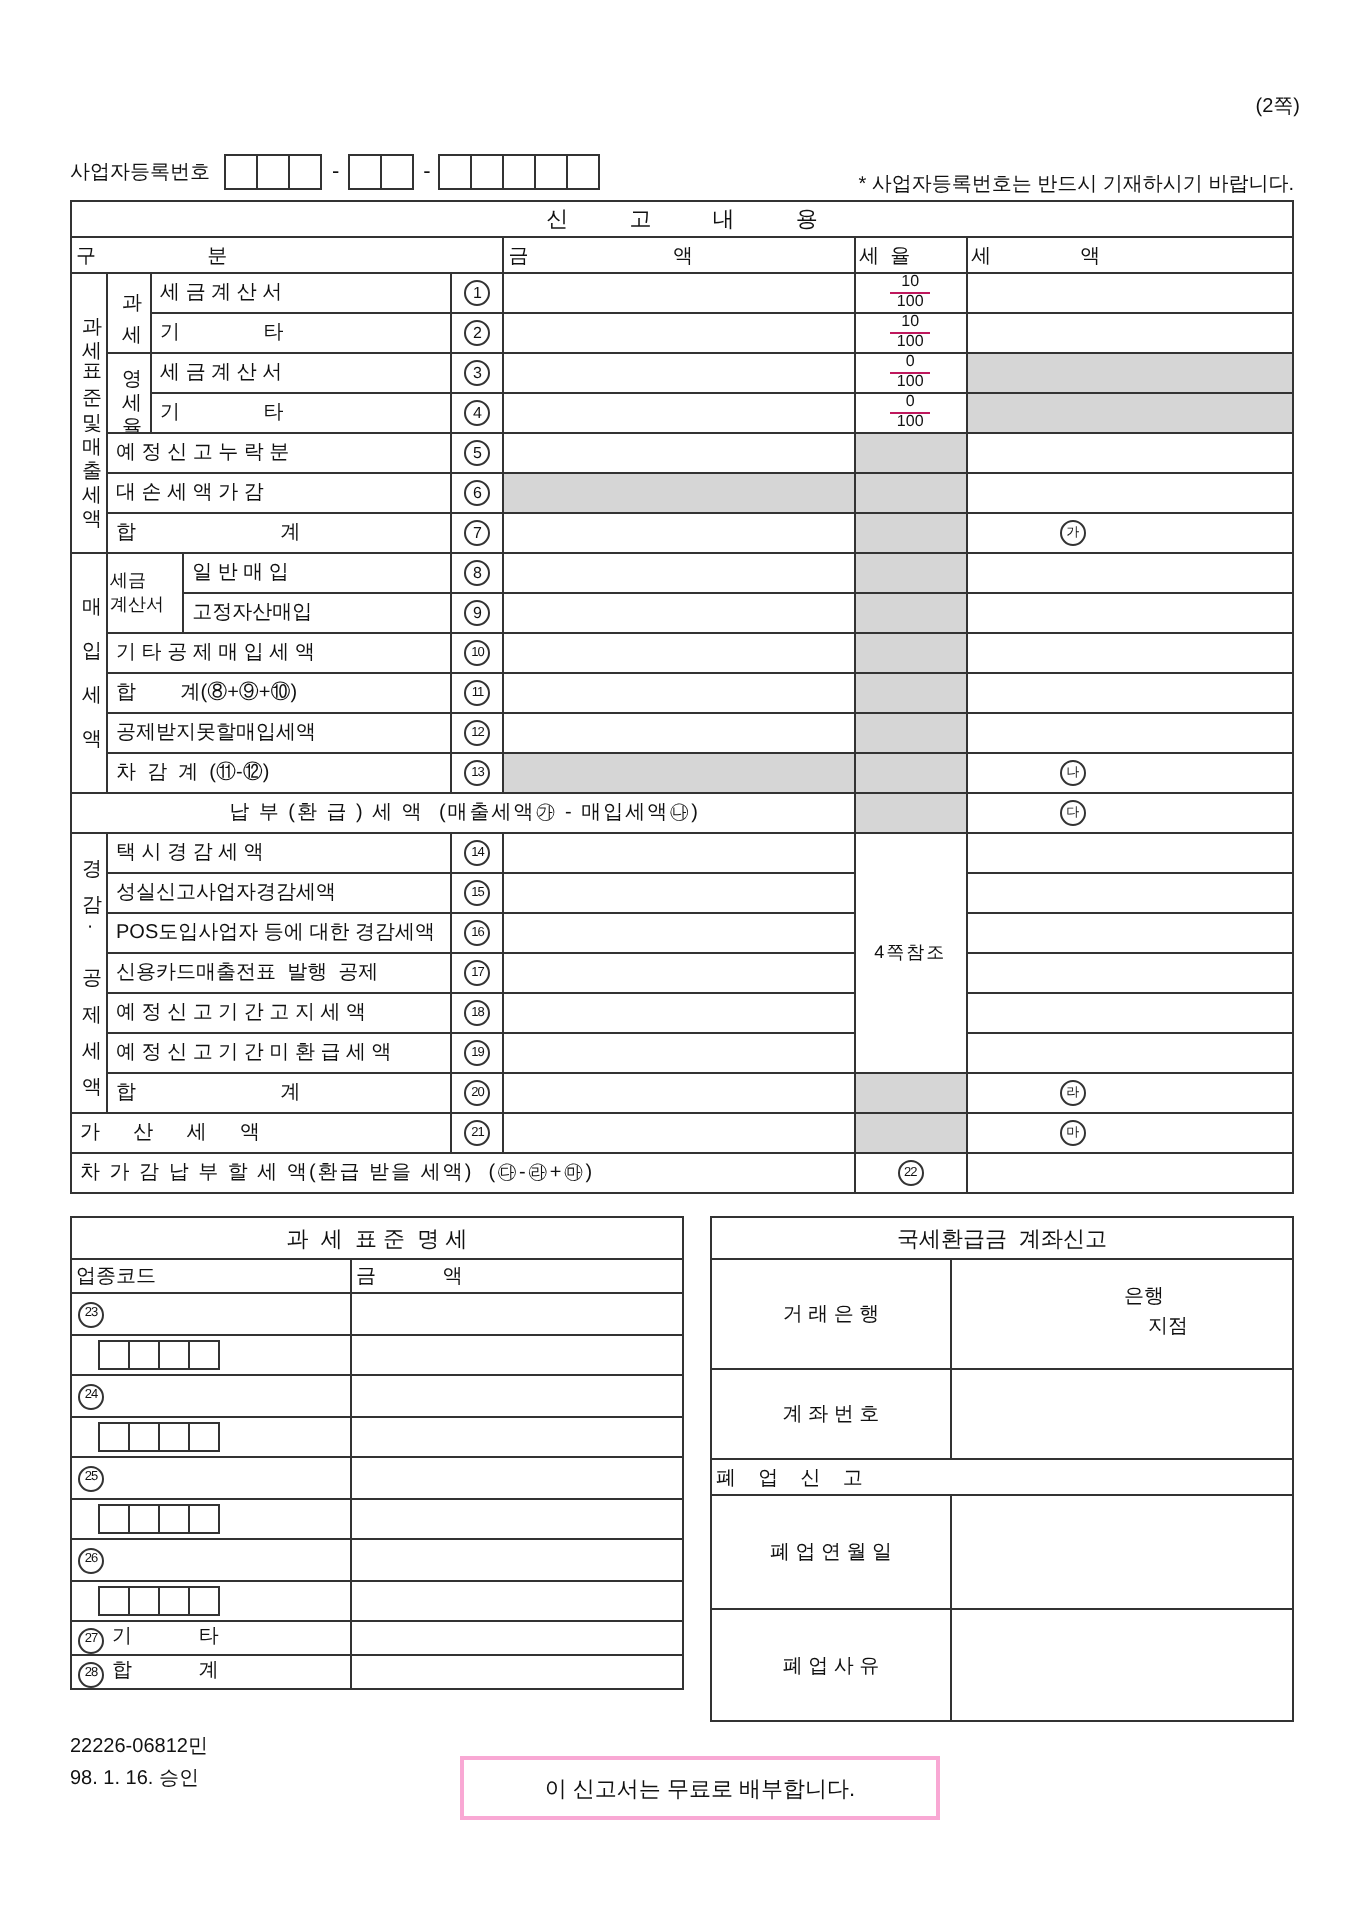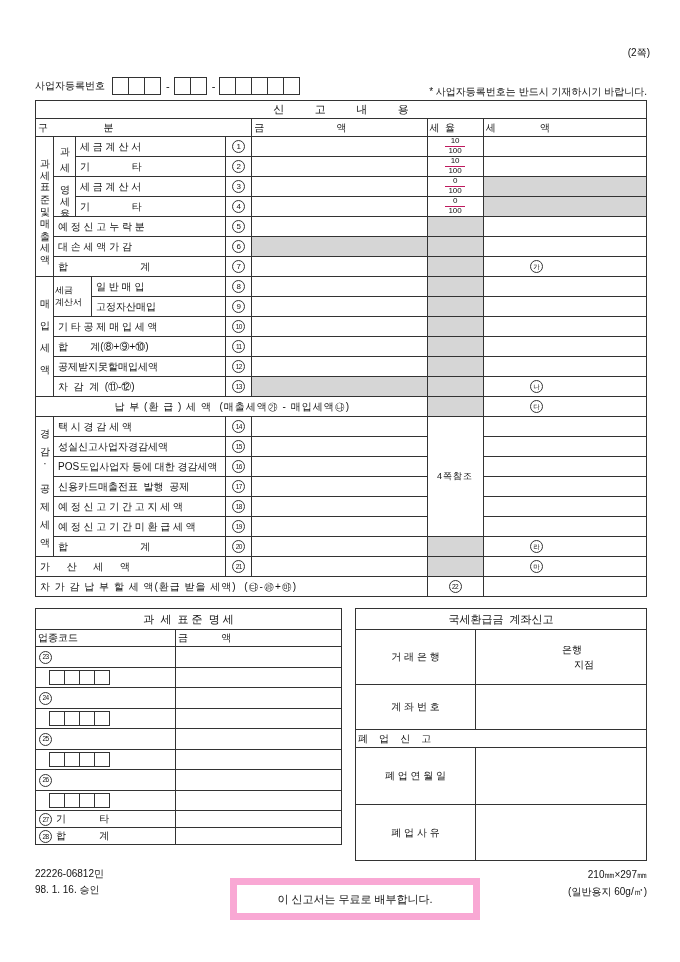--- a/index.html
+++ b/index.html
@@ -42,26 +42,26 @@
   
   .tb-left{position:absolute;left:35px;top:608px;width:306px;}
   .tb-right{position:absolute;left:355px;top:608px;width:291px;}
   .tb-left .ttl,.tb-right .ttl{height:20px;}
   .h17{height:17px;}.h20{height:20px;}.h21{height:21px;}
   .ecell{text-align:left;padding-left:3px;}
   .boxes{padding-left:13px;}
   .cbox{display:inline-block;width:16px;height:15px;border:1px solid #333;margin-right:-1px;vertical-align:middle;box-sizing:border-box;background:#fff;}
   .etclbl{white-space:pre;font-size:10px;margin-left:4px;}
   .rt-label{text-align:center;font-size:10px;white-space:pre;}
-  .bank-hint{vertical-align:middle;}
+  .bank-hint{vertical-align:middle;font-family:Liberation Mono, monospace;}
   .bh1{margin-left:84px;font-size:10px;line-height:15px;}
   .bh2{margin-left:96px;font-size:10px;line-height:15px;}
   
   .footer-code{position:absolute;left:35px;top:866px;font-size:10px;line-height:1.6;}
-  .free-box{position:absolute;left:230px;top:878px;width:236px;height:28px;border:7px solid #f9a8d4;
+  .free-box{position:absolute;left:230px;top:878px;width:236px;height:28px;border:2px solid #f9a8d4;
             display:flex;align-items:center;justify-content:center;font-size:11px;}
   .footer-right{position:absolute;right:33px;top:866px;font-size:10px;text-align:right;line-height:1.7;}
 </style>
 </head>
 <body>
 
 <div class="page">
 
   <div class="page-label">(2쪽)</div>
 
@@ -389,18 +389,14 @@
   </tbody>
     </table>
 
   <div class="footer-code">
     <div>22226-06812민</div>
     <div>98. 1. 16. 승인</div>
   </div>
 
   <div class="free-box">이 신고서는 무료로 배부합니다.</div>
 
-  <div class="footer-right">
-    <div>210㎜×297㎜</div>
-    <div>(일반용지 60g/㎡)</div>
-  </div>
 
 </div>
 
 </body></html>

